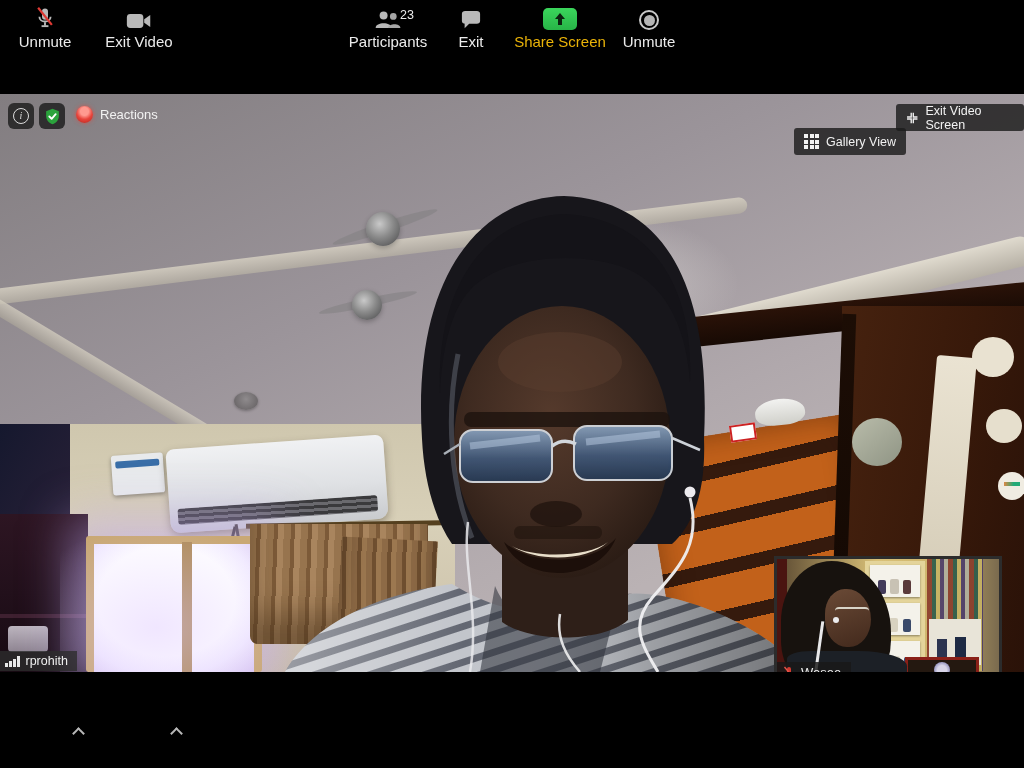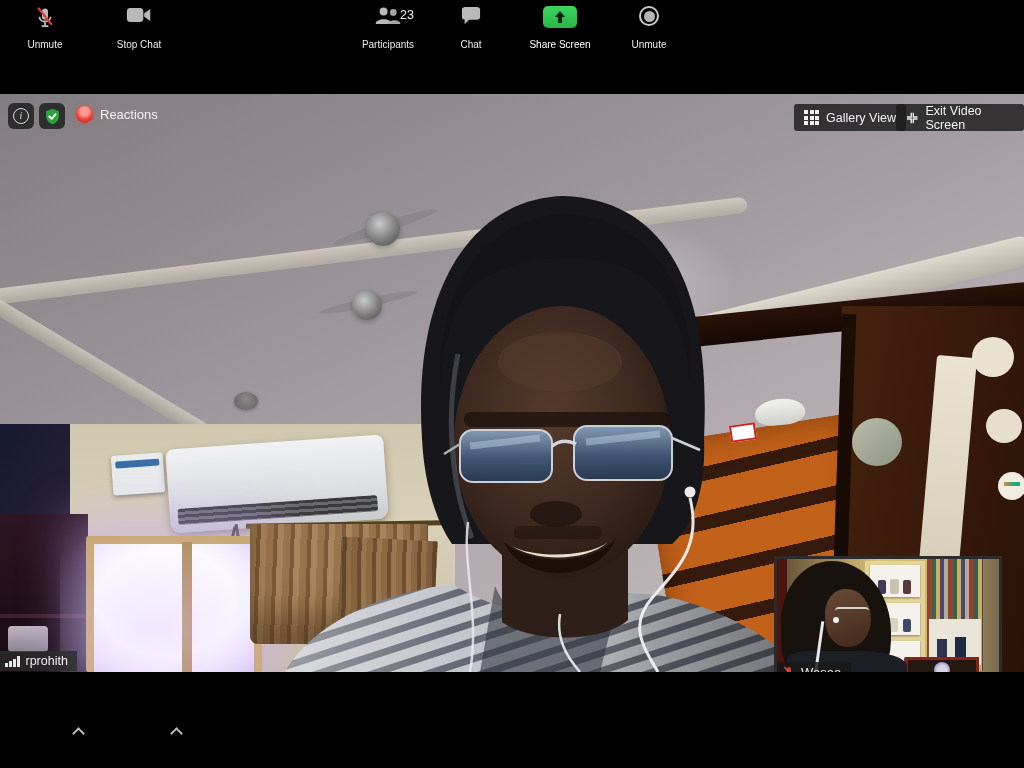--- a/index.html
+++ b/index.html
@@ -70,21 +70,21 @@
   
   .ctl-btn { position:absolute; background:rgba(28,28,28,.82); border-radius:6px; display:flex; align-items:center; justify-content:center; color:#e8e8e8; }
   .info-btn { left:8px; top:9px; width:26px; height:26px; }
   .info-glyph { width:16px; height:16px; border:1.6px solid #dcdcdc; border-radius:50%; font-size:10px; line-height:13px; text-align:center; font-style:italic; font-family:"Liberation Serif",serif; color:#dcdcdc; }
   .shield-btn { left:39px; top:9px; width:26px; height:26px; }
   .rec-wrap { position:absolute; left:76px; top:12px; display:flex; align-items:center; gap:7px; }
   .rec-dot { width:17px; height:17px; border-radius:50%; background:radial-gradient(circle at 50% 32%, #ff9a90 0 28%, #e8453c 55%, #b3211a 100%); box-shadow:0 0 4px rgba(232,69,60,.7); }
   .rec-label { color:#f2f2f2; font-size:13px; }
 
   .tr-btn { position:absolute; top:10px; height:27px; background:rgba(28,28,28,.82); border-radius:3px; display:flex; align-items:center; gap:7px; padding:0 10px; color:#f2f2f2; font-size:12.5px; }
-  .gallery-btn { left:794px; }
+  .gallery-btn { left:794px;margin-top:24px; }
   .exit-btn { left:896px; }
   .grid-icon { display:grid; grid-template-columns:repeat(3,4px); grid-template-rows:repeat(3,4px); gap:1.5px; }
   .grid-icon span { background:#f2f2f2; }
 
   .nametag-main { position:absolute; left:0; top:557px; background:rgba(45,45,45,.78); display:flex; align-items:center; gap:6px; padding:3px 9px 3px 5px; }
   .nametag-main .nm { color:#f0f0f0; font-size:12.5px; }
   .sig-bars { display:flex; align-items:flex-end; gap:1.5px; height:11px; }
   .sig-bars i { width:2.5px; background:#e8e8e8; display:block; }
 
   
@@ -118,25 +118,25 @@
   .p2-face { position:absolute; left:92px; top:14px; width:54px; height:62px; background:linear-gradient(175deg,#9a6038 10%, #7c4a28 60%, #5e3418 100%); border-radius:46% 46% 42% 42%; }
   .p2-glass { position:absolute; left:98px; top:38px; width:42px; height:11px; border-top:2.5px solid #2c2018; border-radius:3px; }
   .p2-must { position:absolute; left:108px; top:56px; width:24px; height:7px; background:#2a1a10; border-radius:3px; }
   .p2-shoulder { position:absolute; left:60px; top:68px; width:130px; height:14px; background:#35281c; border-radius:40% 40% 0 0; }
 
   .red-partial { position:absolute; left:1006px; top:725px; width:18px; height:38px; background:linear-gradient(90deg,#d6443a,#b02820); border-radius:9px 0 0 9px; }
 
   
   .bottom-zone { position:absolute; left:0; top:672px; width:1024px; height:96px; background:#000; }
   .tb-btn { position:absolute; top:4px; height:50px; display:flex; flex-direction:column; align-items:center; justify-content:space-between; padding:2px 0 4px; cursor:default; }
-  .tb-label { color:#ececec; font-size:10px; white-space:nowrap; }
-  .tb-icon { height:24px; display:flex; align-items:flex-start; justify-content:center; }
+  .tb-label { color:#ececec; font-size:15px; white-space:nowrap; }
+  .tb-icon { height:24px; display:flex; align-items:flex-end; justify-content:center; }
   .chev { position:absolute; top:726px; width:11px; height:11px; }
   .chev::before { content:""; position:absolute; left:1px; top:3px; width:7px; height:7px; border-left:2px solid #b8b8b8; border-top:2px solid #b8b8b8; transform:rotate(45deg); }
-  .share-label { color:#ffffff; }
+  .share-label { color:#eab308; }
   .share-icon-bg { width:34px; height:22px; background:linear-gradient(180deg,#3bd65c,#27b447); border-radius:5px; display:flex; align-items:center; justify-content:center; }
   .rec-icon { width:20px; height:20px; border:2.5px solid #c9c9c9; border-radius:50%; display:flex; align-items:center; justify-content:center; }
   .rec-icon i { width:11px; height:11px; border-radius:50%; background:#b5b5b5; }
   .pcount { position:absolute; left:50%; margin-left:12px; top:2px; color:#ececec; font-size:12.5px; }
 </style>
 </head>
 <body>
 
 <div class="screen">
 
@@ -378,21 +378,21 @@
   </div>
   <div class="chev" style="left:73px;"></div>
 
   <div class="tb-btn" style="left:98px;width:82px;">
     <span class="tb-icon">
       <svg width="26" height="18" viewBox="0 0 30 20">
         <rect x="1" y="2" width="19" height="16" rx="4" fill="#b9b9b9"></rect>
         <path d="M21 8 L28 3 V17 L21 12 Z" fill="#b9b9b9"></path>
       </svg>
     </span>
-    <span class="tb-label">Stop Chat</span>
+    <span class="tb-label">Exit Video</span>
   </div>
   <div class="chev" style="left:171px;"></div>
 
   <div class="tb-btn" style="left:342px;width:92px;">
     <span class="tb-icon" style="position:relative;">
       <svg width="30" height="20" viewBox="0 0 34 22">
         <circle cx="12" cy="6" r="4.5" fill="#b9b9b9"></circle>
         <path d="M3 20 C3 13 21 13 21 20 Z" fill="#b9b9b9"></path>
         <circle cx="23" cy="7" r="3.8" fill="#a6a6a6"></circle>
         <path d="M17 20 C18 14.5 31 14.5 31 20 Z" fill="#a6a6a6"></path>
@@ -401,21 +401,21 @@
     </span>
     <span class="tb-label">Participants</span>
   </div>
 
   <div class="tb-btn" style="left:443px;width:56px;">
     <span class="tb-icon">
       <svg width="22" height="20" viewBox="0 0 24 22">
         <path d="M2 4 C2 2 3.5 1 5.5 1 H18.5 C20.5 1 22 2 22 4 V12 C22 14 20.5 15 18.5 15 H10 L5 20 V15 H5.5 C3.5 15 2 14 2 12 Z" fill="#b9b9b9"></path>
       </svg>
     </span>
-    <span class="tb-label">Chat</span>
+    <span class="tb-label">Exit</span>
   </div>
 
   <div class="tb-btn" style="left:512px;width:96px;">
     <span class="tb-icon">
       <span class="share-icon-bg">
           <svg width="12" height="14" viewBox="0 0 12 14">
             <path d="M6 1 L11 7 H8 V13 H4 V7 H1 Z" fill="#0c2210"></path>
           </svg>
         </span>
     </span>

